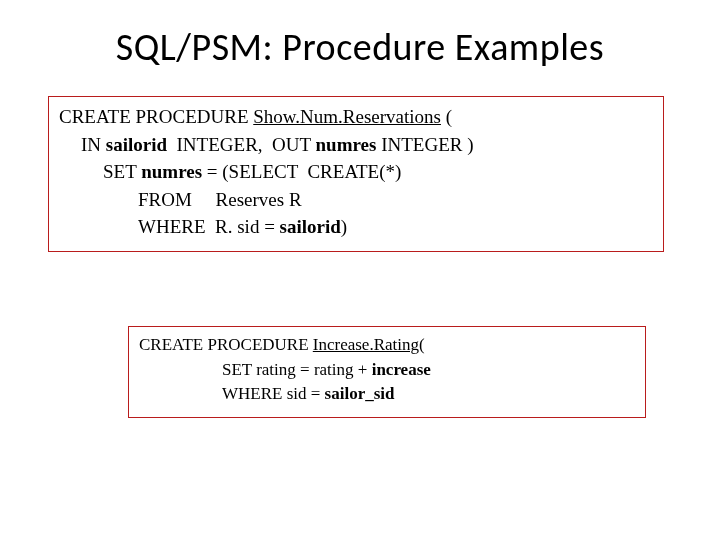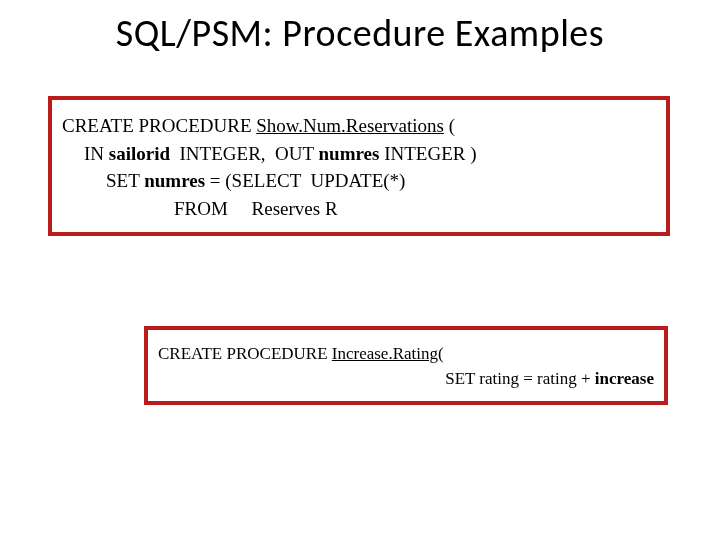--- a/index.html
+++ b/index.html
@@ -7,61 +7,63 @@
     padding: 0;
     width: 720px;
     height: 540px;
     background: #fff;
     font-family: "Calibri", "Arial", sans-serif;
     position: relative;
   }
   .title {
     font-size: 38px;
     text-align: center;
-    margin-top: 10px;
+    margin-top: 24px;
     font-weight: 400;
     letter-spacing: 0.5px;
   }
   .box {
-    border: 4px solid #b91c1c;
-    padding: 12px 10px 10px 10px;
+    border: 1px solid #b91c1c;
+    padding: 6px 10px 10px 10px;
     line-height: 1.45;
   }
   .box1 {
     position: absolute;
     left: 48px;
     top: 96px;
     width: 594px;
     font-size: 19px;
     font-family: "Comic Sans MS", "Comic Sans", cursive;
   }
   .box2 {
     position: absolute;
-    left: 144px;
+    left: 128px;
     top: 326px;
     width: 496px;
     font-size: 17px;
     font-family: "Comic Sans MS", "Comic Sans", cursive;
   }
   .indent1 { margin-left: 22px; }
   .indent2 { margin-left: 44px; }
-  .indent3 { margin-left: 48px; text-align: right; }
-  .indentA { margin-left: 112px; }
+  .indent3 { margin-left: 83px; }
+  .indentA { margin-left: 79px; }
   .b { font-weight: bold; }
   .u { text-decoration: underline; }
   .line { white-space: pre; }
 </style>
 </head>
 <body>
 
 <div class="title">SQL/PSM: Procedure Examples</div>
 
 <div class="box box1">
   <div class="line"><span>CREATE PROCEDURE </span><span class="u">Show.Num.Reservations</span><span> (</span></div>
   <div class="line indent1"><span>IN </span><span class="b">sailorid</span><span>  INTEGER,  OUT </span><span class="b">numres</span><span> INTEGER )</span></div>
-  <div class="line indent2"><span>SET </span><span class="b">numres</span><span> = (SELECT  UPDATE(*)</span></div>
+  <div class="line indent2"><span>SET </span><span class="b">numres</span><span> = (SELECT  CREATE(*)</span></div>
   <div class="line indentA"><span>FROM     Reserves R</span></div>
+  <div class="line indentA"><span>WHERE  R. sid = </span><span class="b">sailorid</span><span>)</span></div>
 </div>
 
 <div class="box box2">
   <div class="line"><span>CREATE PROCEDURE </span><span class="u">Increase.Rating</span><span>(</span></div>
   <div class="line indent3"><span>SET rating = rating + </span><span class="b">increase</span></div>
+  <div class="line indent3"><span>WHERE sid = </span><span class="b">sailor_sid</span></div>
 </div>
 
 </body></html>

